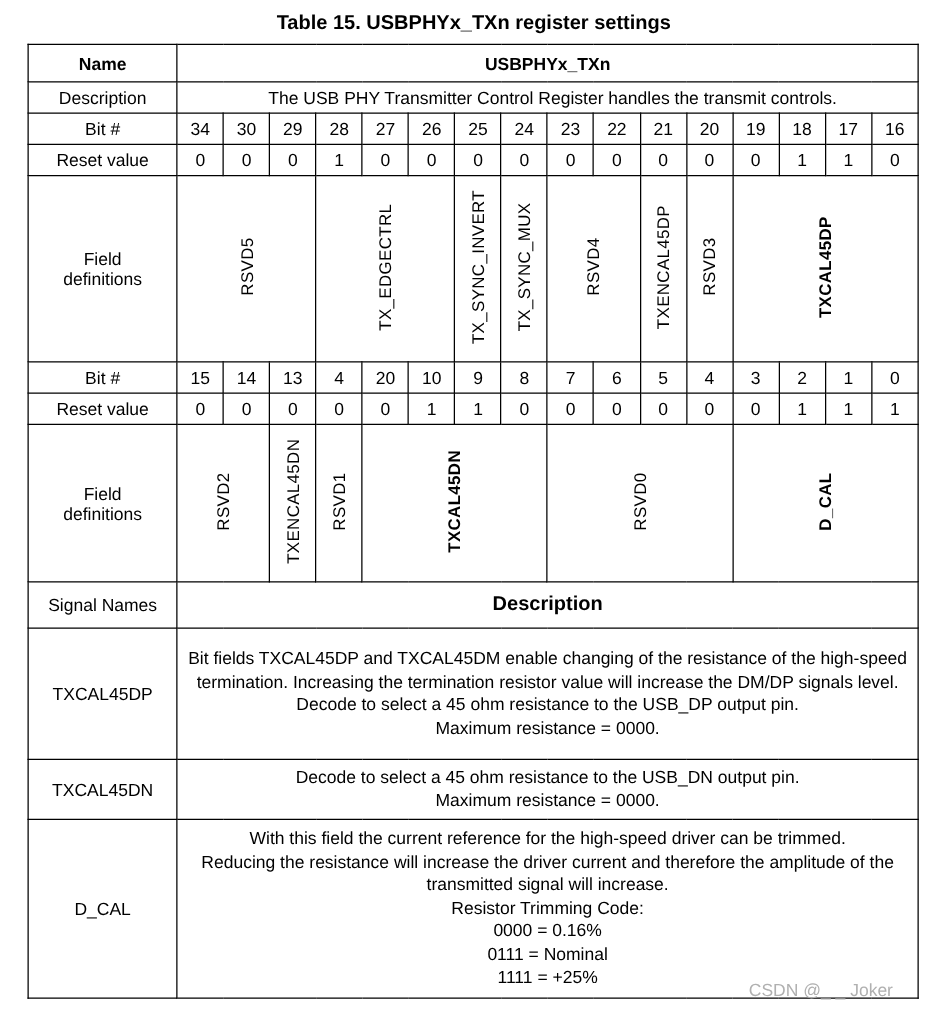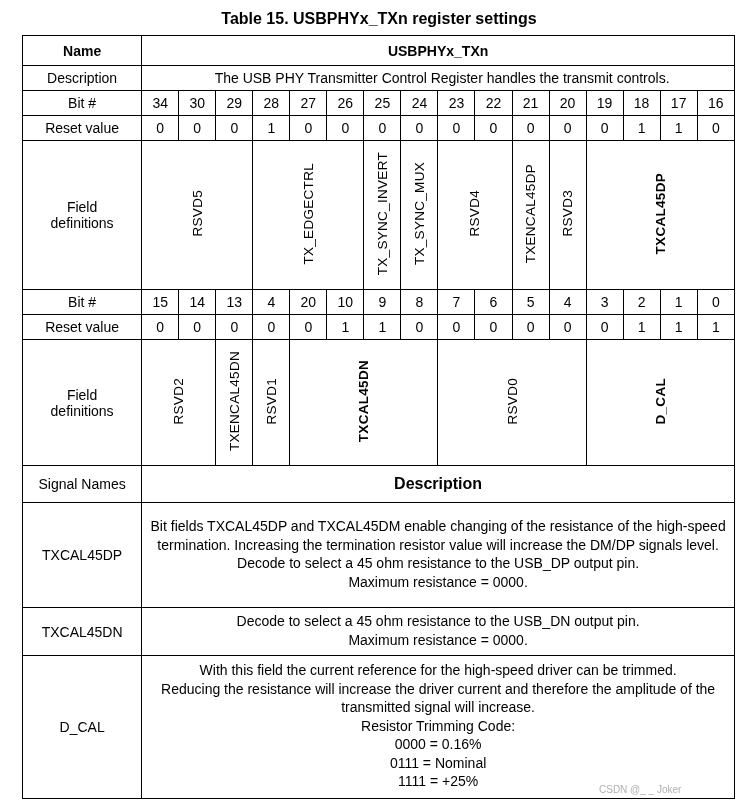--- a/index.html
+++ b/index.html
@@ -10,21 +10,21 @@
   .lbl { width:116px; }
   .bit { width:36.06px; }
   .h25 td { height:24px; }
   .vert { writing-mode:vertical-rl; transform:rotate(180deg); display:inline-block; white-space:nowrap; font-size:13.5px; letter-spacing:0.3px; }
   .vert.b { font-weight:bold; }
   .bold { font-weight:bold; }
   .left { text-align:center; padding-left:8px !important; }
   .desc { text-align:left; padding:4px 8px 6px 8px !important; font-size:14px; line-height:18.5px; vertical-align:top; }
   .desc div { white-space:normal; }
   .sig { font-weight:normal; font-size:14.5px; }
-  .watermark { position:absolute; left:599px; top:784px; font-size:10px; color:#b0b0b0; }
+  .watermark { position:absolute; left:599px; top:784px; font-size:14px; color:#b0b0b0; }
 </style>
 </head>
 <body>
 
 <div class="title">Table 15. USBPHYx_TXn register settings</div>
 
 <table class="reg">
   <colgroup>
     <col class="lbl">
     <col class="bit">

